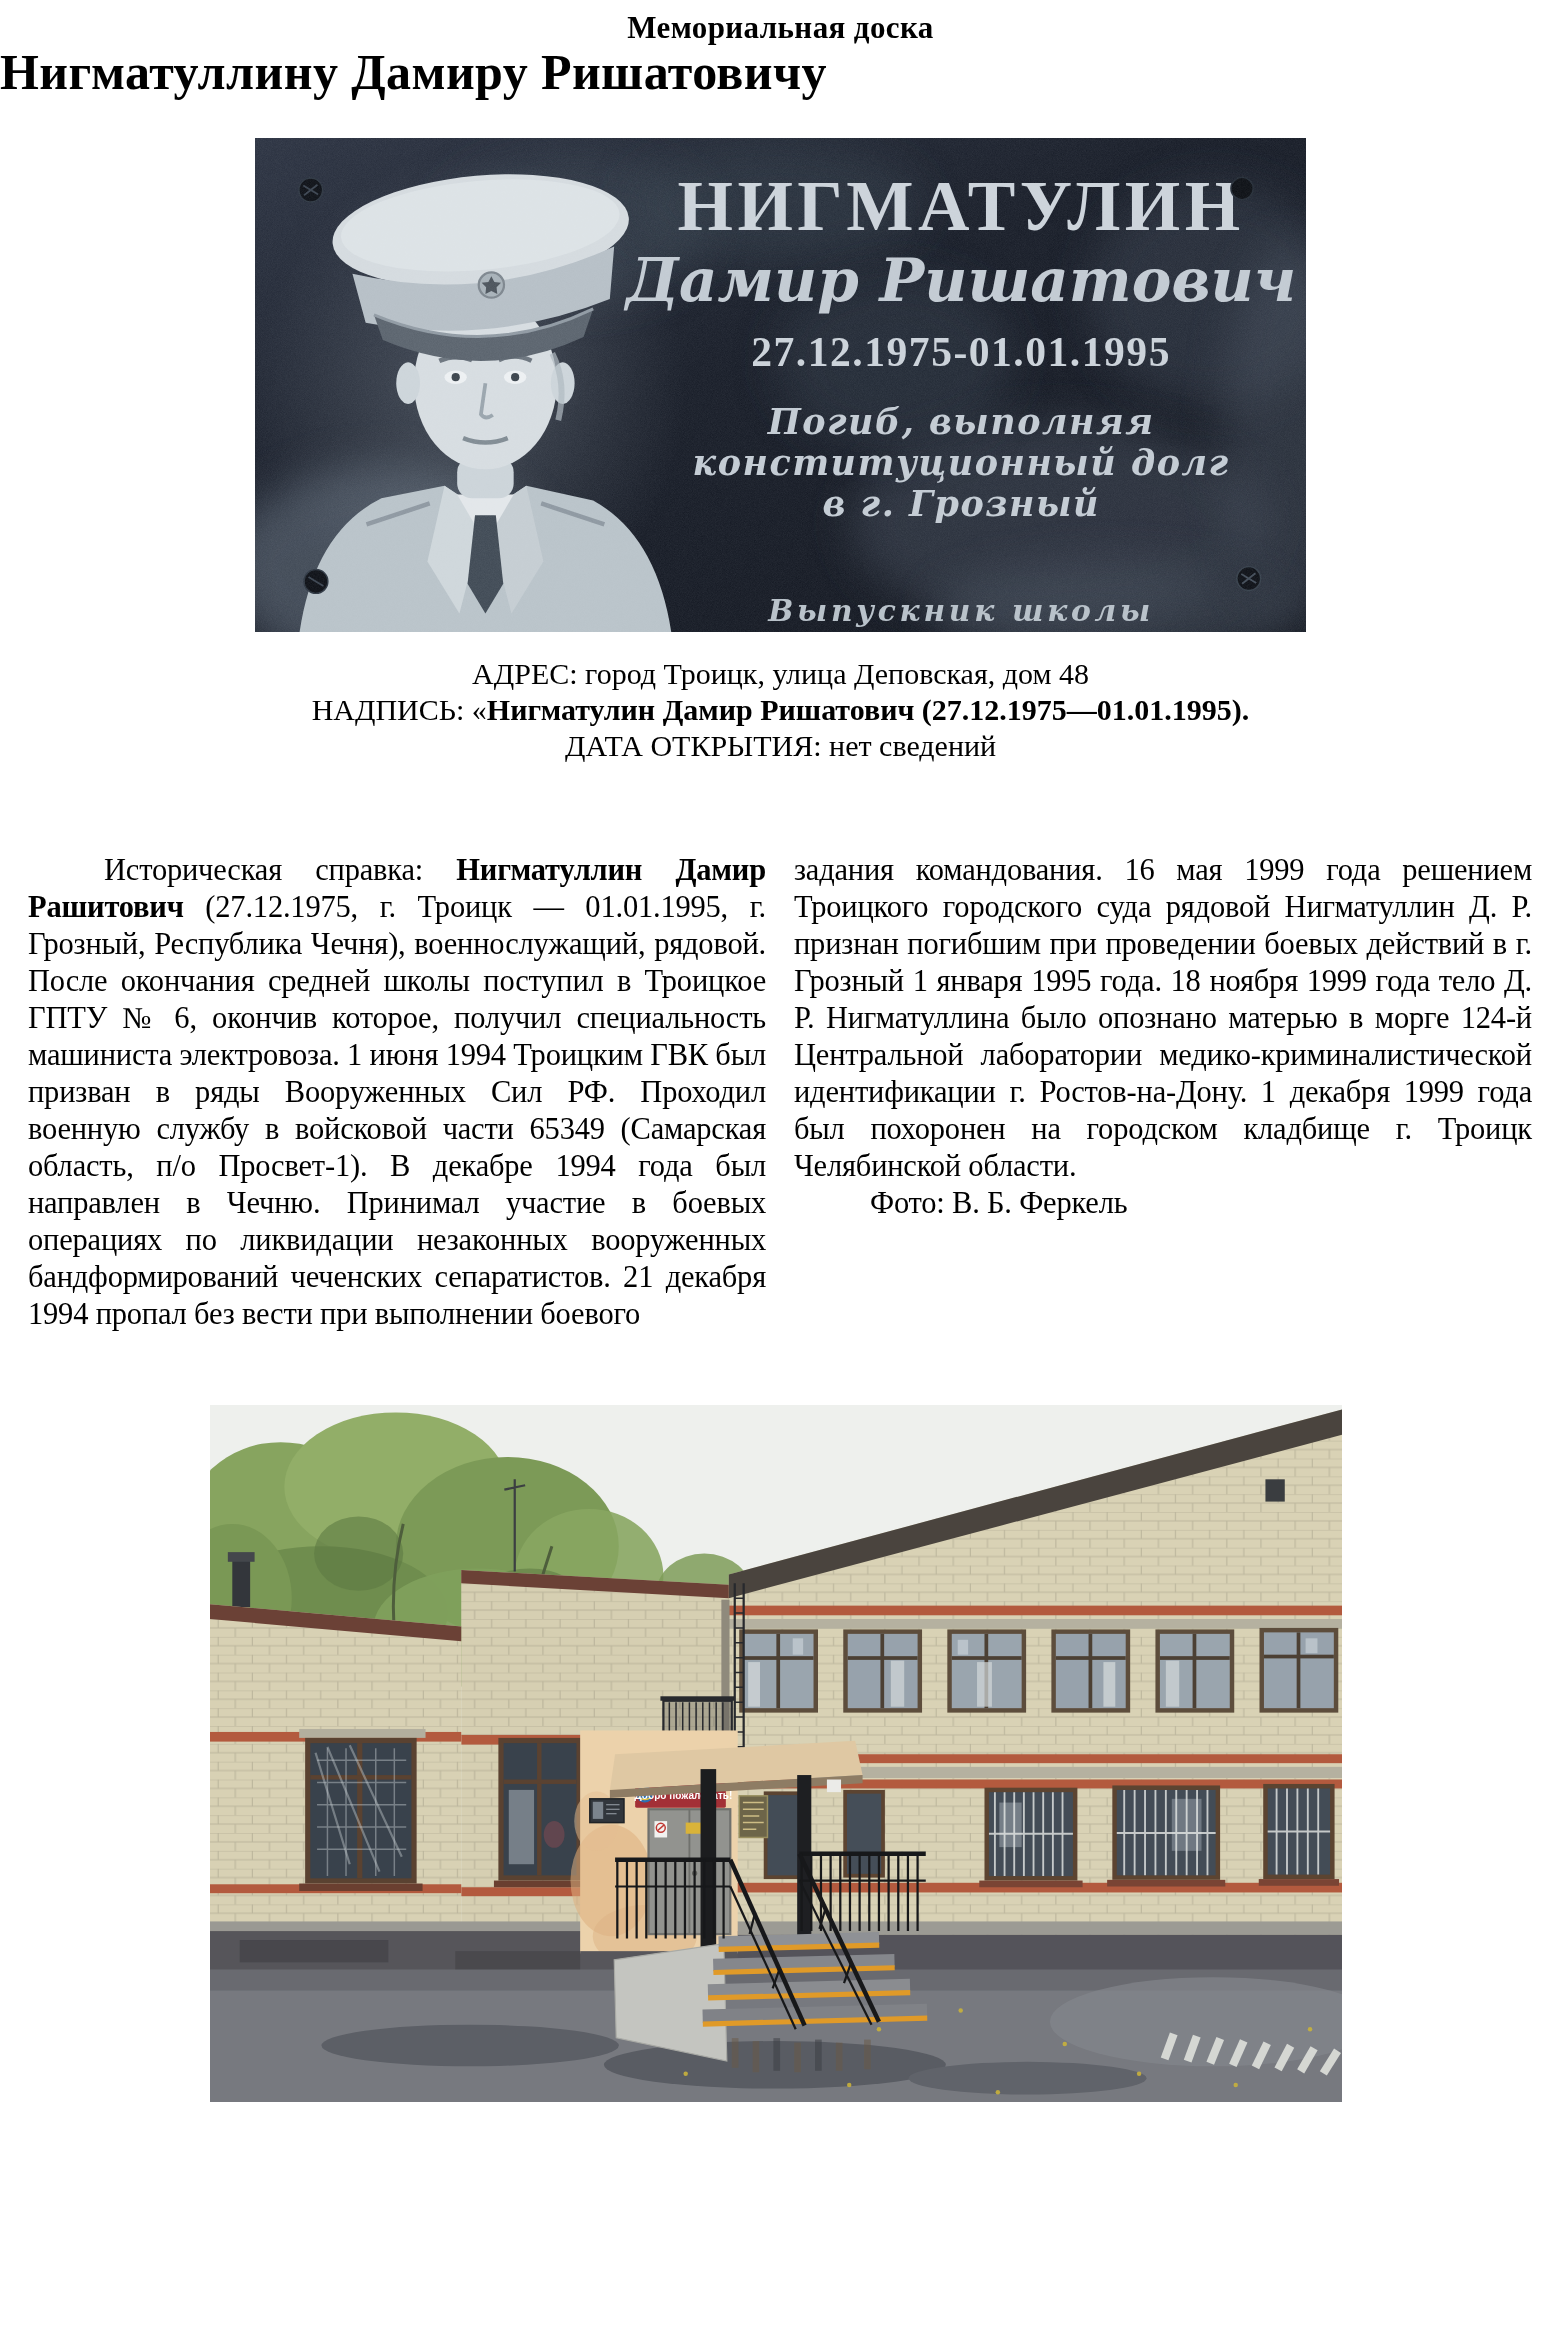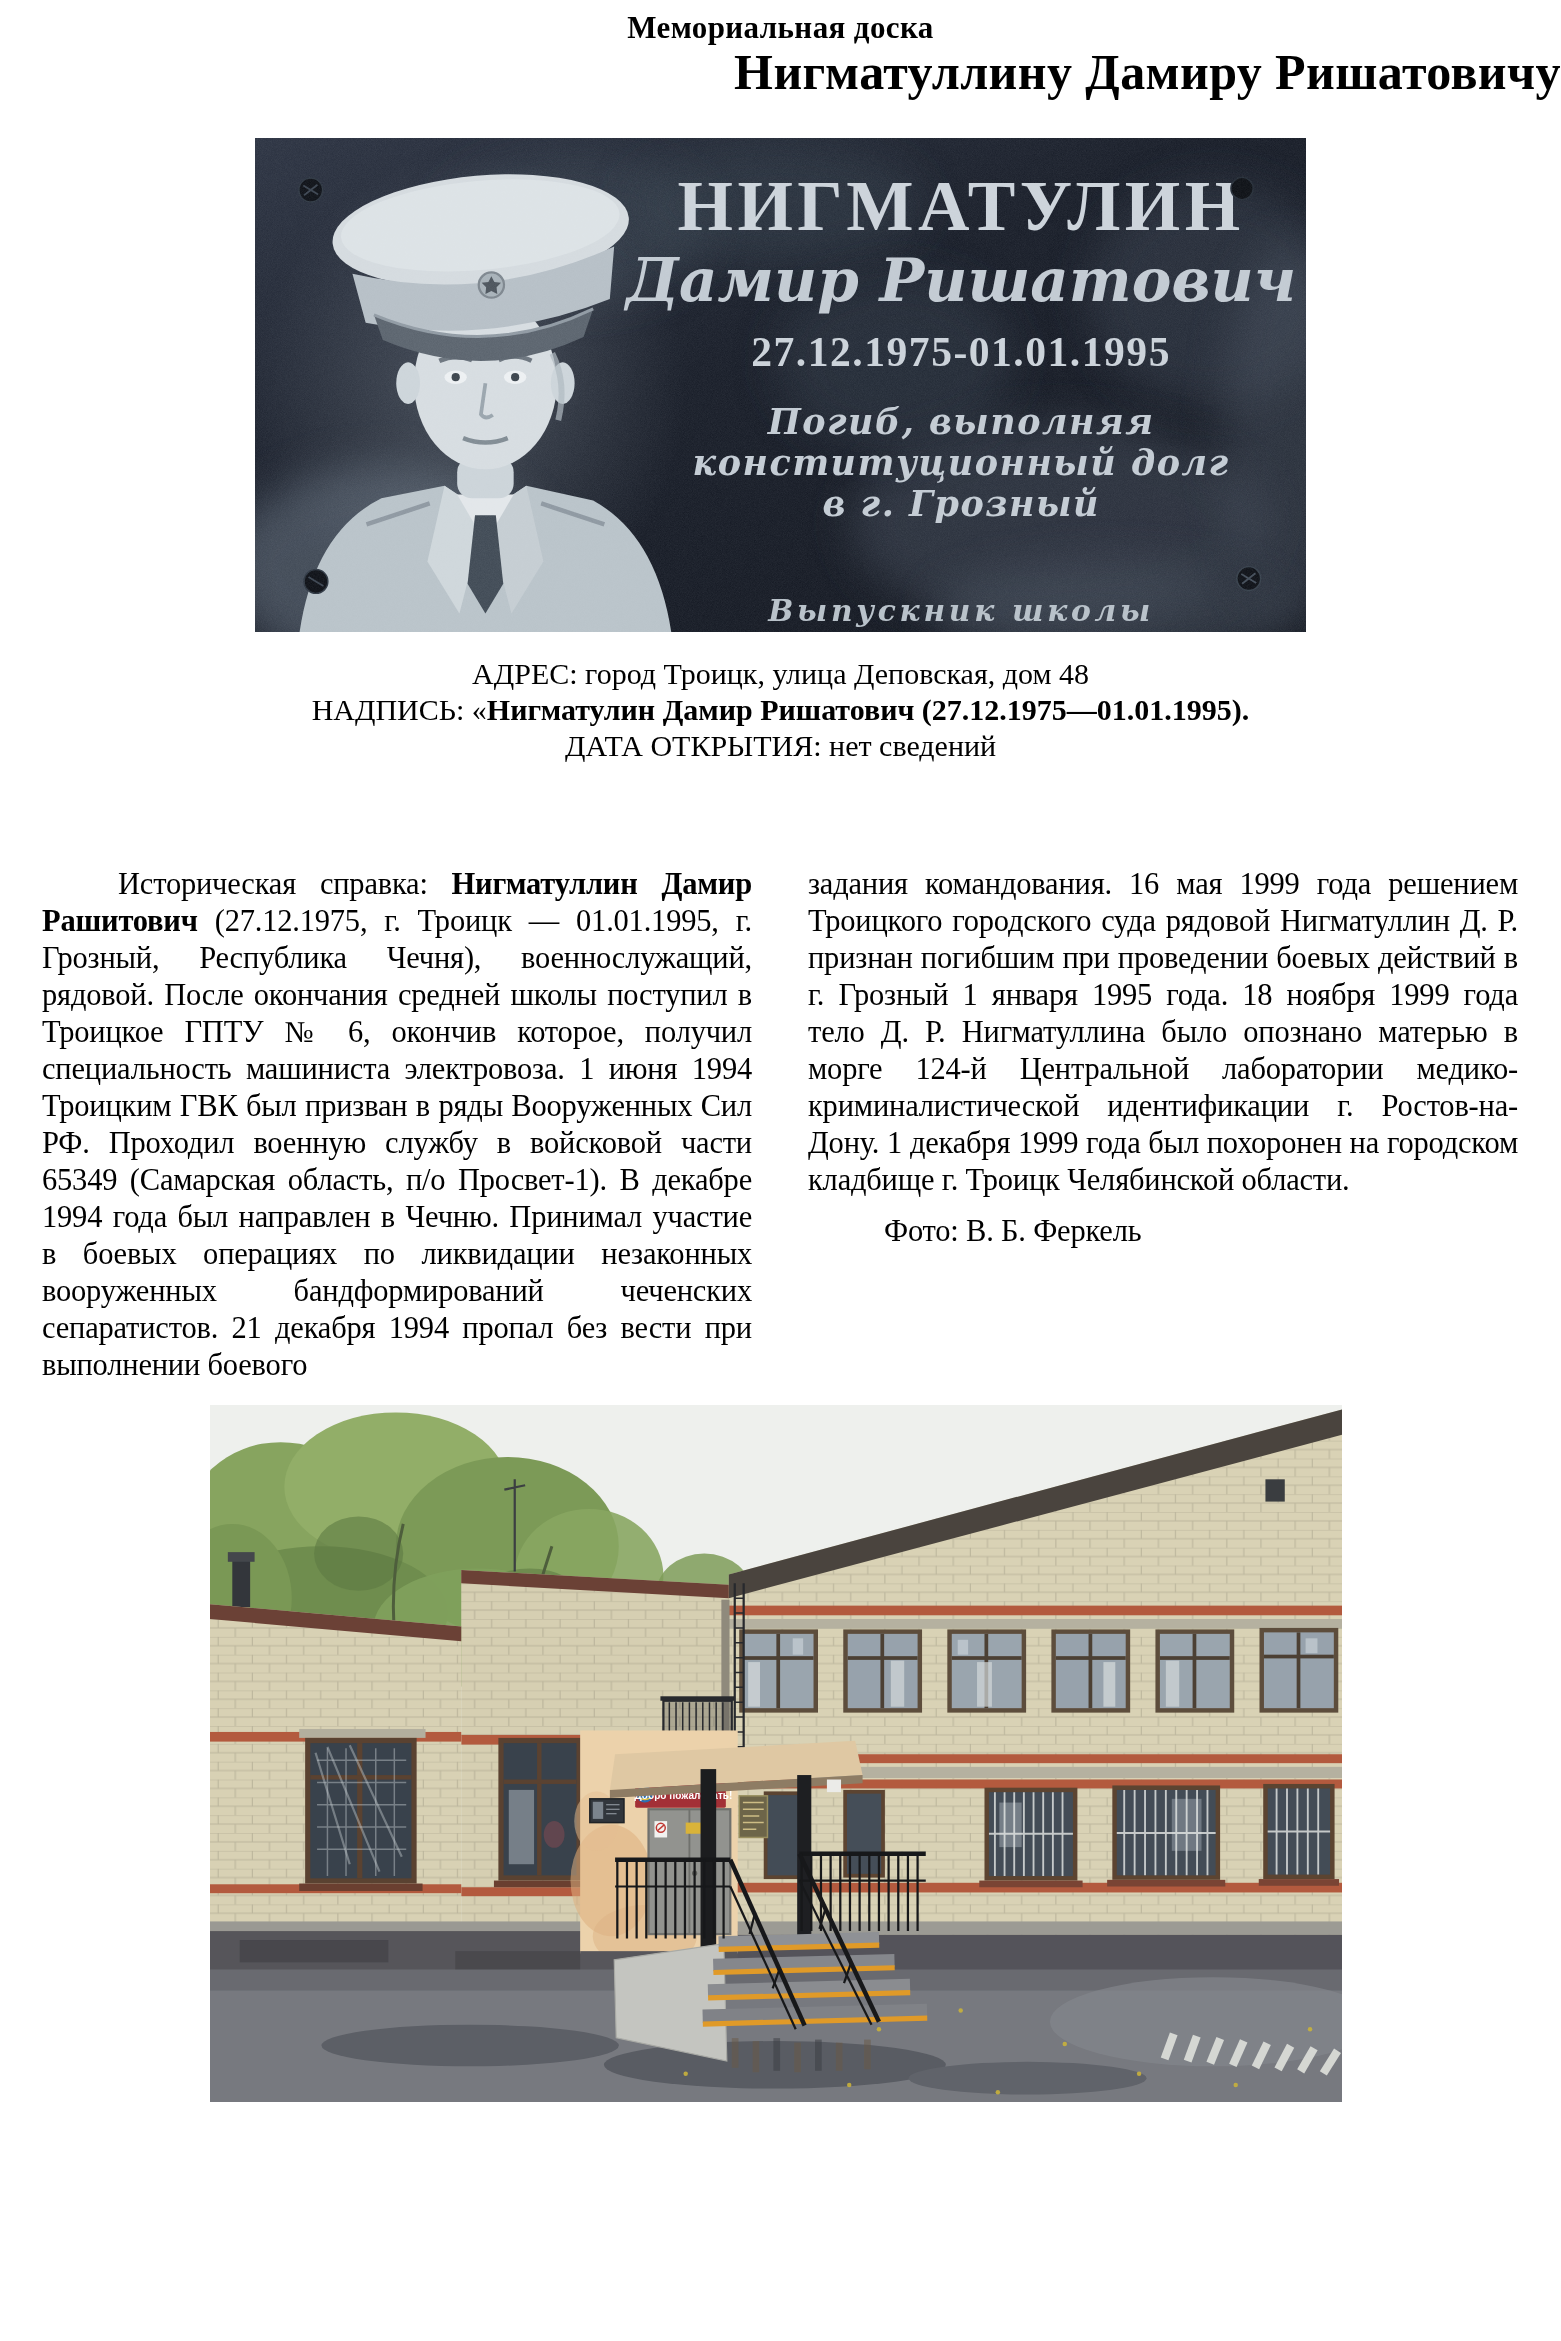--- a/index.html
+++ b/index.html
@@ -5,36 +5,36 @@
   html,body{margin:0;padding:0;background:#ffffff;}
   .page{
     position:relative;width:1561px;height:2102px;background:#ffffff;
     font-family:"Liberation Serif", serif;color:#000;overflow:hidden;
   }
   .category{
     position:absolute;top:10.4px;left:0;width:100%;text-align:center;
     font-size:31px;font-weight:bold;letter-spacing:0.4px;
   }
   .main-title{
-    position:absolute;top:43px;left:0;width:100%;text-align:right;
+    position:absolute;top:43px;left:0;width:100%;text-align:left;
     font-size:50px;font-weight:bold;margin:0;letter-spacing:0.4px;
   }
   .plaque-photo{position:absolute;left:255px;top:138px;width:1051px;height:494px;}
   .meta{
     position:absolute;top:656px;left:0;width:100%;text-align:center;
     font-size:30px;line-height:36px;
   }
   .meta .b{font-weight:bold;}
   .columns{
     position:absolute;top:852px;left:28px;width:1505px;
     display:flex;gap:28px;
     font-size:30.5px;line-height:37px;text-align:justify;letter-spacing:-0.2px;
   }
   .col{width:738px;}
-  .col p{margin:14px;overflow-wrap:break-word;}
+  .col p{margin:0;overflow-wrap:break-word;}
   .col p.indent{text-indent:76px;}
   .col .b{font-weight:bold;}
   .building-photo{position:absolute;left:210px;top:1405px;width:1132px;height:697px;}
   .pageno{
     position:absolute;top:2296px;left:0;width:100%;text-align:right;font-size:29px;
   }
   svg text{user-select:none;}
 </style>
 </head>
 <body>

